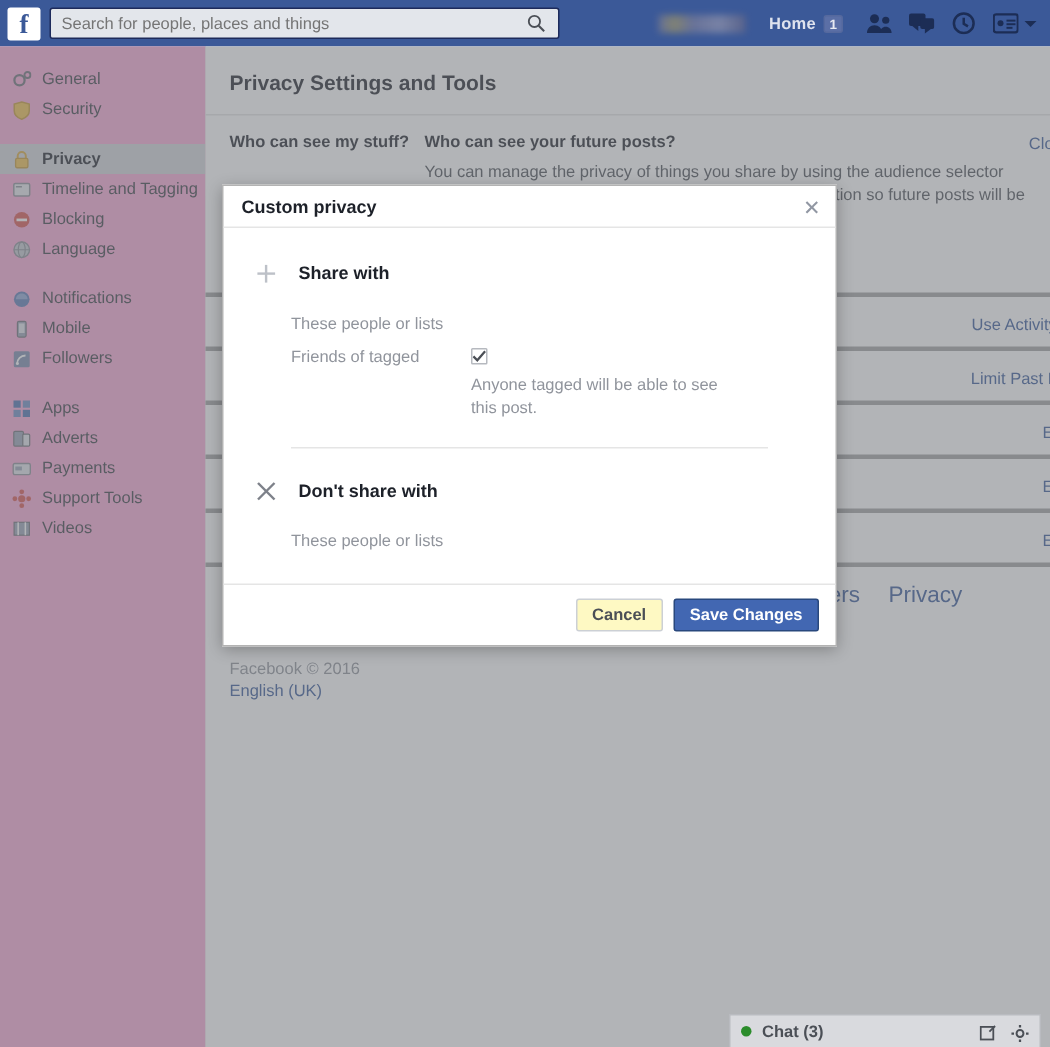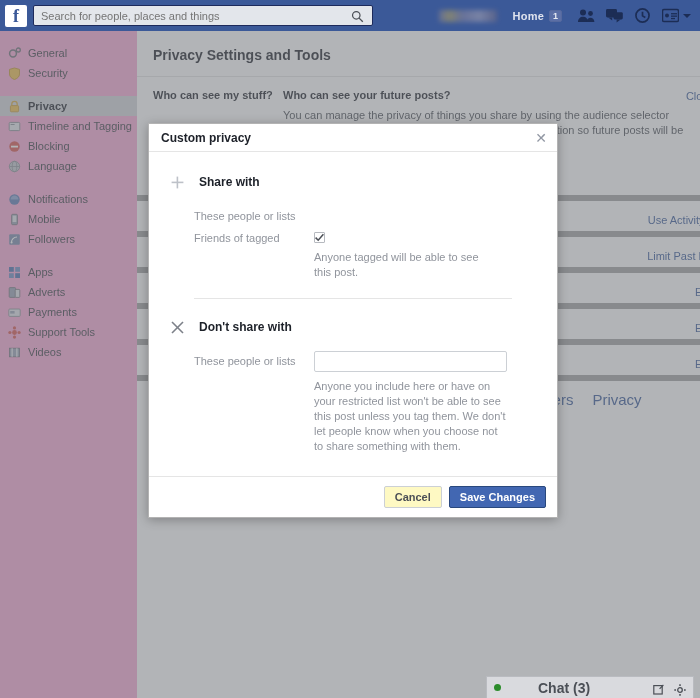--- a/index.html
+++ b/index.html
@@ -92,21 +92,21 @@
     position: absolute; left: 137px; top: 31px;
     width: 563px; height: 667px; background: #fff;
   }
   .main-head {
     padding: 16px 0 13px 16px; font-size: 14px;
     font-weight: bold; color: #1d2129;
     border-bottom: 1px solid #e5e5e5;
   }
   .row {
     display: flex; padding: 12px 0 12px 16px;
-    border-bottom: 6px solid #a3a3a3; position: relative;
+    border-bottom: 3px solid #a3a3a3; position: relative;
   }
   .row-label { width: 130px; font-size: 11px; font-weight: bold; color: #1d2129; flex: none; }
   .row-body { flex: 1; padding-right: 10px; }
   .row-q { font-size: 11px; font-weight: bold; color: #1d2129; margin-bottom: 7px; }
   .row-p { font-size: 11px; color: #4b4f56; line-height: 15px; }
   .row-p a { color: #365899; text-decoration: none; }
   .row-action {
     position: absolute; right: -26px; top: 13px;
     font-size: 11px; color: #365899; white-space: nowrap;
   }
@@ -222,21 +222,21 @@
   
   .chatbar {
     position: absolute; right: 6px; bottom: 0; width: 208px; height: 22px;
     background: #d9dade; border: 1px solid #b9bbc0; border-bottom: 0;
     display: flex; align-items: center; padding: 0 7px;
   }
   .chat-dot {
     width: 7px; height: 7px; border-radius: 50%;
     background: #2b8c2b; margin-right: 7px;
   }
-  .chat-label { font-size: 14px; font-weight: bold; color: #4b4f56; flex: 1; margin-left: 30px; }
+  .chat-label { font-size: 11px; font-weight: bold; color: #4b4f56; flex: 1; }
   .chat-ico { width: 12px; height: 12px; margin-left: 9px; color: #4b4f56; }
   .chat-ico svg { width: 12px; height: 12px; fill: #4b4f56; }
 </style>
 </head>
 <body>
 
 <div id="app">
 
   <div class="topbar">
     <div class="fb-logo">f</div>
@@ -548,24 +548,20 @@
           <svg viewBox="0 0 13 13">
               <line x1="1" y1="1" x2="12" y2="12" stroke="#7d8189" stroke-width="1.6"></line>
               <line x1="12" y1="1" x2="1" y2="12" stroke="#7d8189" stroke-width="1.6"></line>
             </svg>
         </span>
         <span class="sect-title">Don't share with</span>
       </div>
 
       <div class="field">
         <div class="field-label">These people or lists</div>
-        <div class="field-ctl">
-          <div class="plain-input"></div>
-          <div class="hint wide">Anyone you include here or have on your restricted list won't be able to see this post unless you tag them. We don't let people know when you choose not to share something with them.</div>
-        </div>
       </div>
 
       <div class="modal-foot">
         <div class="btn btn-cancel">Cancel</div>
         <div class="btn btn-primary">Save Changes</div>
       </div>
     </div>
   </div>
 
   <div class="chatbar">

